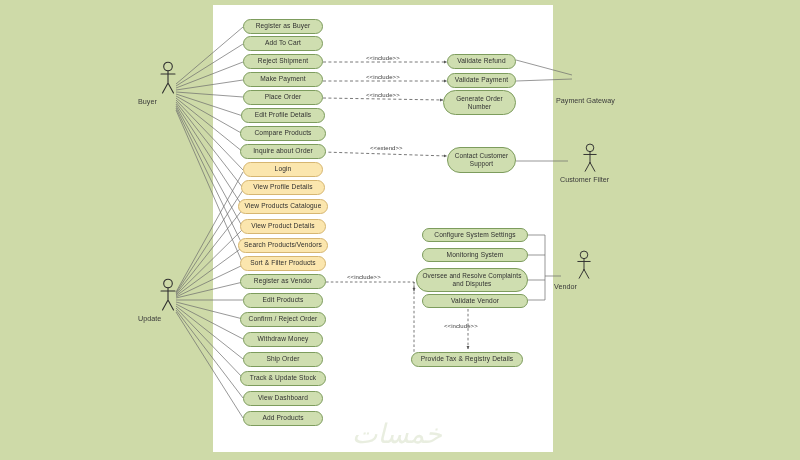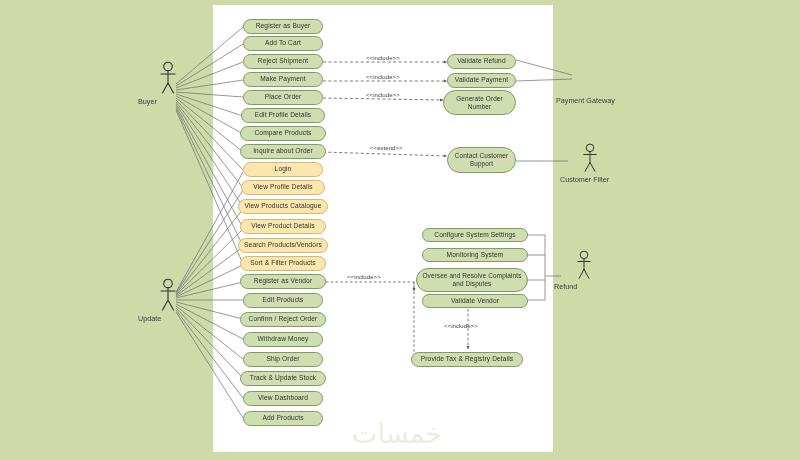--- a/index.html
+++ b/index.html
@@ -56,21 +56,21 @@
   .stereo{
     position:absolute;font-size:6px;color:#3c3c3c;white-space:nowrap;
     letter-spacing:.01em;
   }
 
   
   .watermark{
     position:absolute;left:352px;top:418px;
     font-size:27px;color:#e9eee0;
     font-family:"DejaVu Sans",sans-serif;
-    letter-spacing:1px;user-select:none;
+    letter-spacing:1px;user-select:none;font-style:italic;
   }
 </style>
 </head>
 <body>
 
 <div id="root">
 
   <div class="sheet"></div>
   <div class="sheet-bottom-strip"></div>
 
@@ -211,18 +211,18 @@
       <path d="M11,10 L11,22 M4,13 L18,13 M11,22 L5.5,32 M11,22 L16.5,32" fill="none" stroke="#2f2f2f" stroke-width="1.1" stroke-linecap="round"></path>
     </svg>
     <span class="nm">Customer Filter</span>
   </div>
 
   <div class="actor" style="left:554px;top:250px;">
     <svg class="glyph" width="20" height="30" viewBox="0 0 22 34">
       <circle cx="11" cy="5.5" r="4.3" fill="none" stroke="#2f2f2f" stroke-width="1.1"></circle>
       <path d="M11,10 L11,22 M4,13 L18,13 M11,22 L5.5,32 M11,22 L16.5,32" fill="none" stroke="#2f2f2f" stroke-width="1.1" stroke-linecap="round"></path>
     </svg>
-    <span class="nm">Refund</span>
+    <span class="nm">Vendor</span>
   </div>
 
   <div class="watermark">خمسات</div>
 
 </div>
 
 </body></html>

